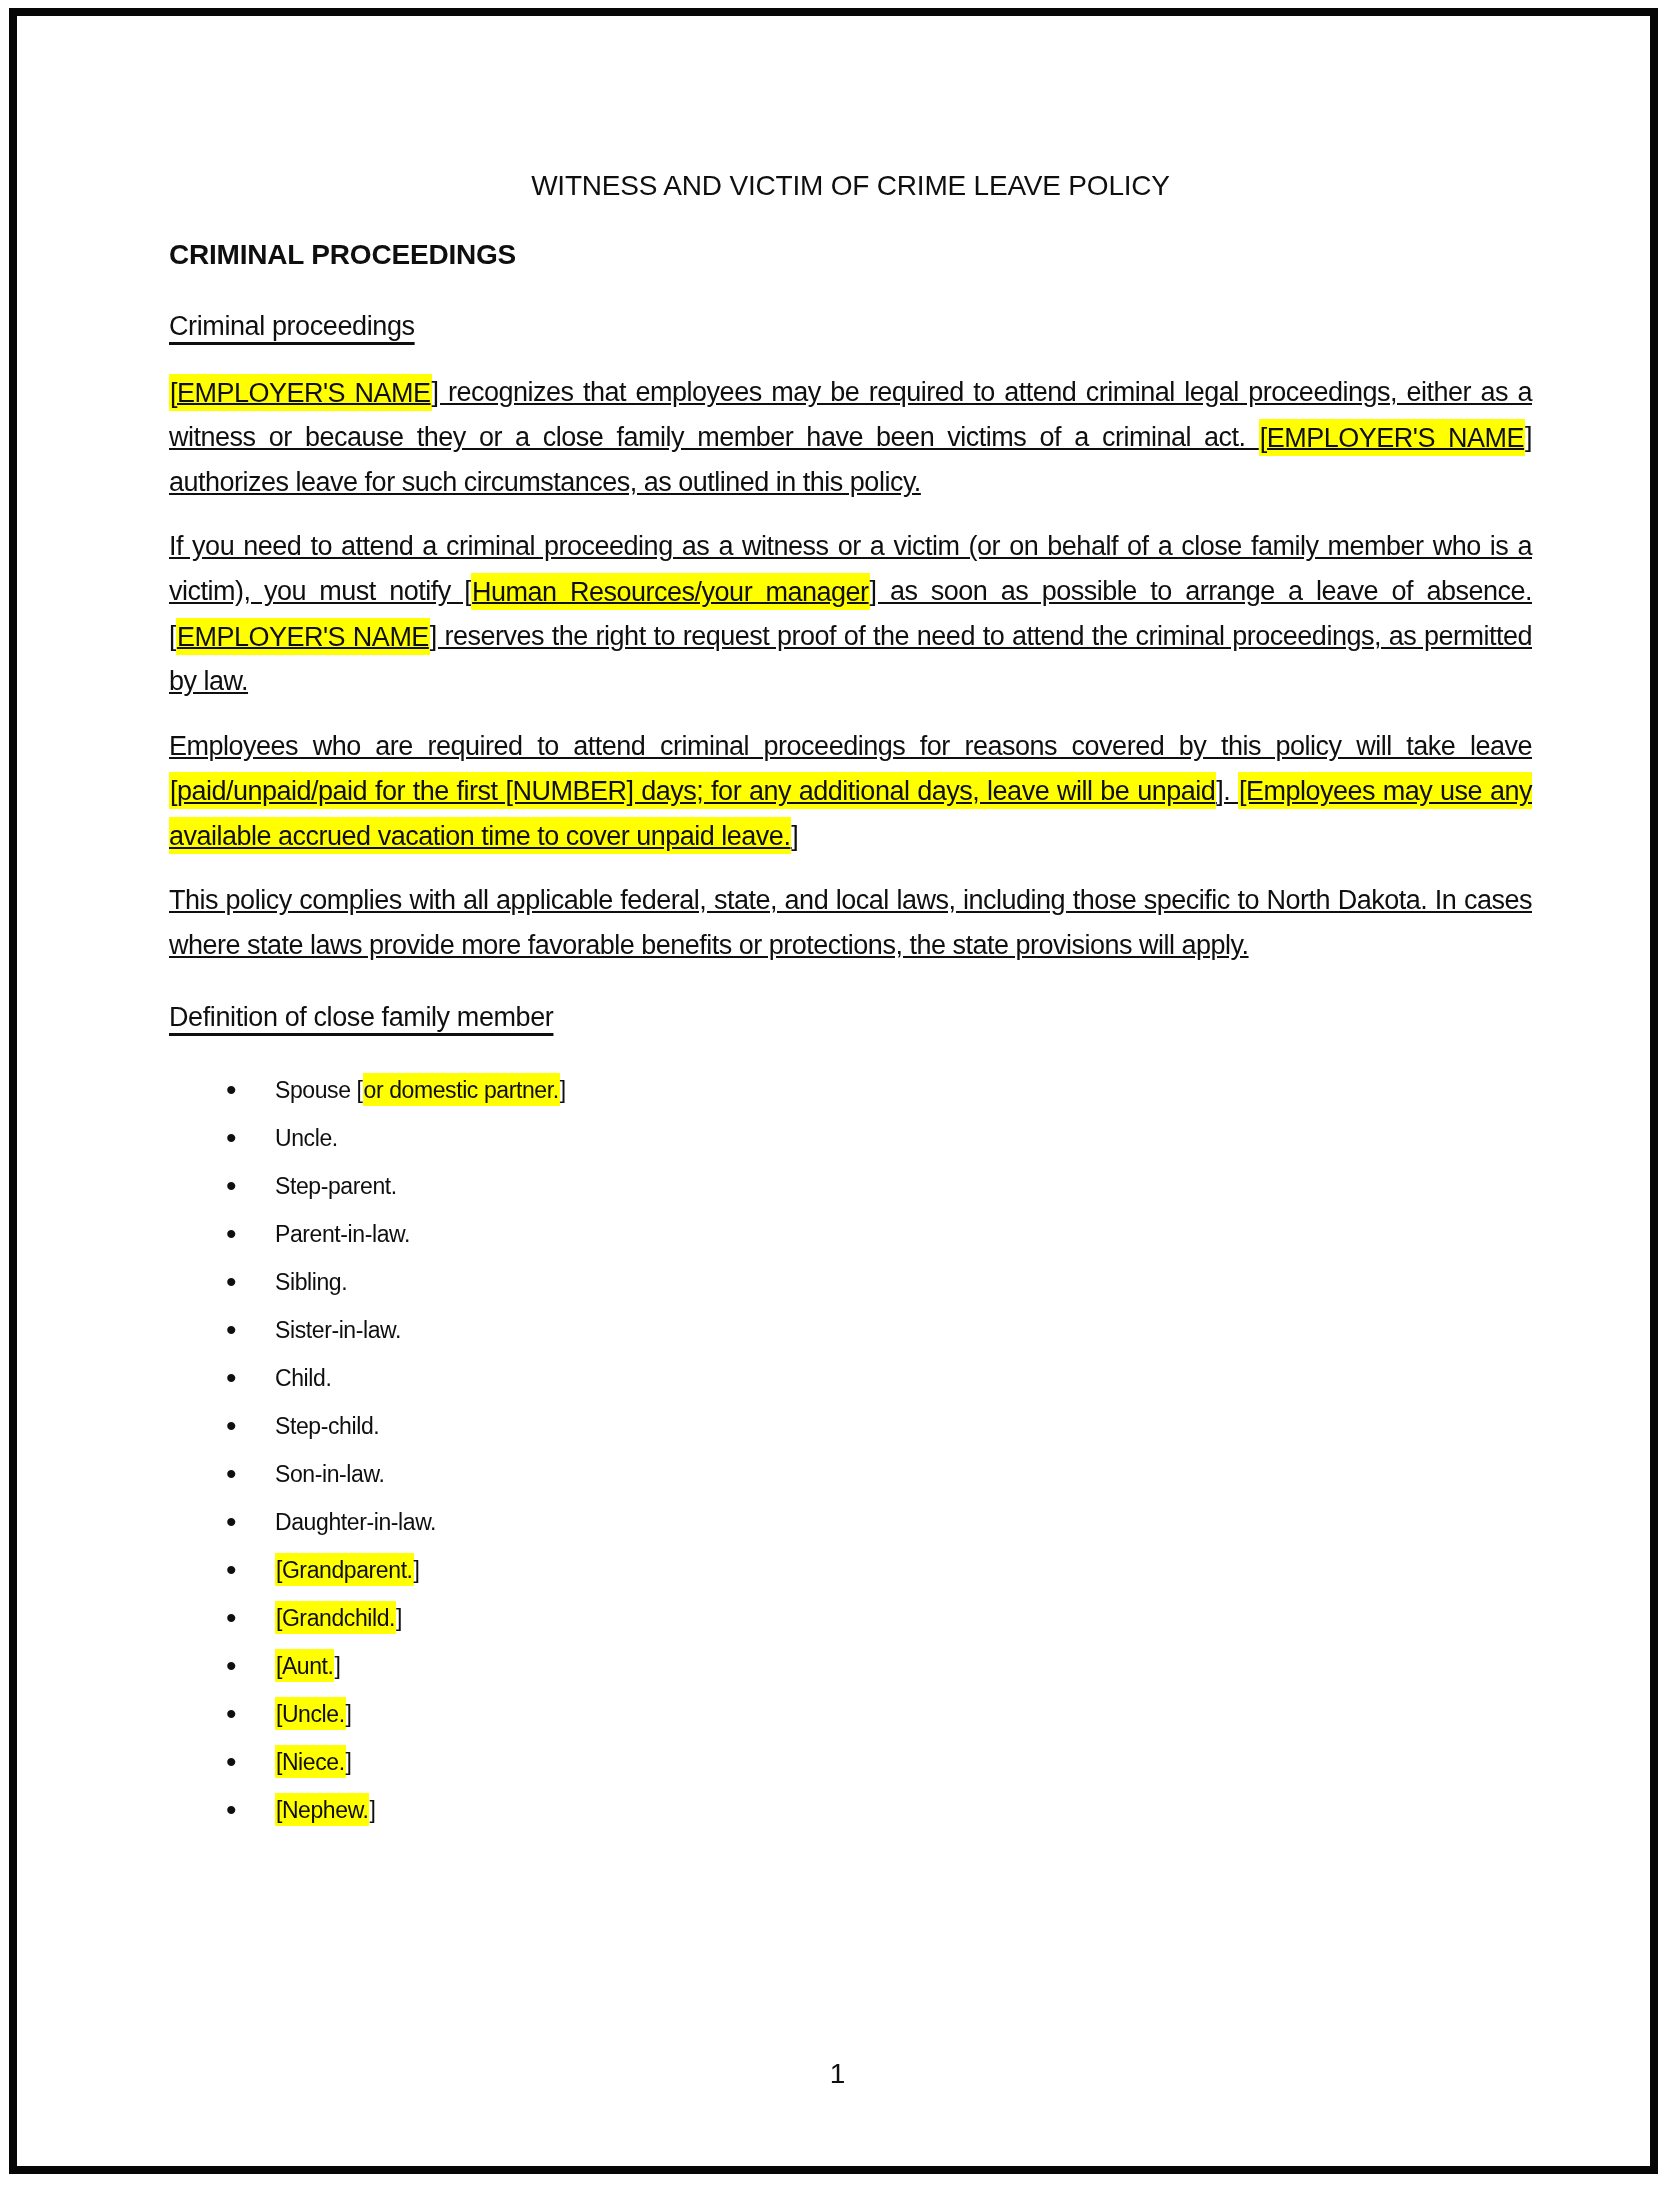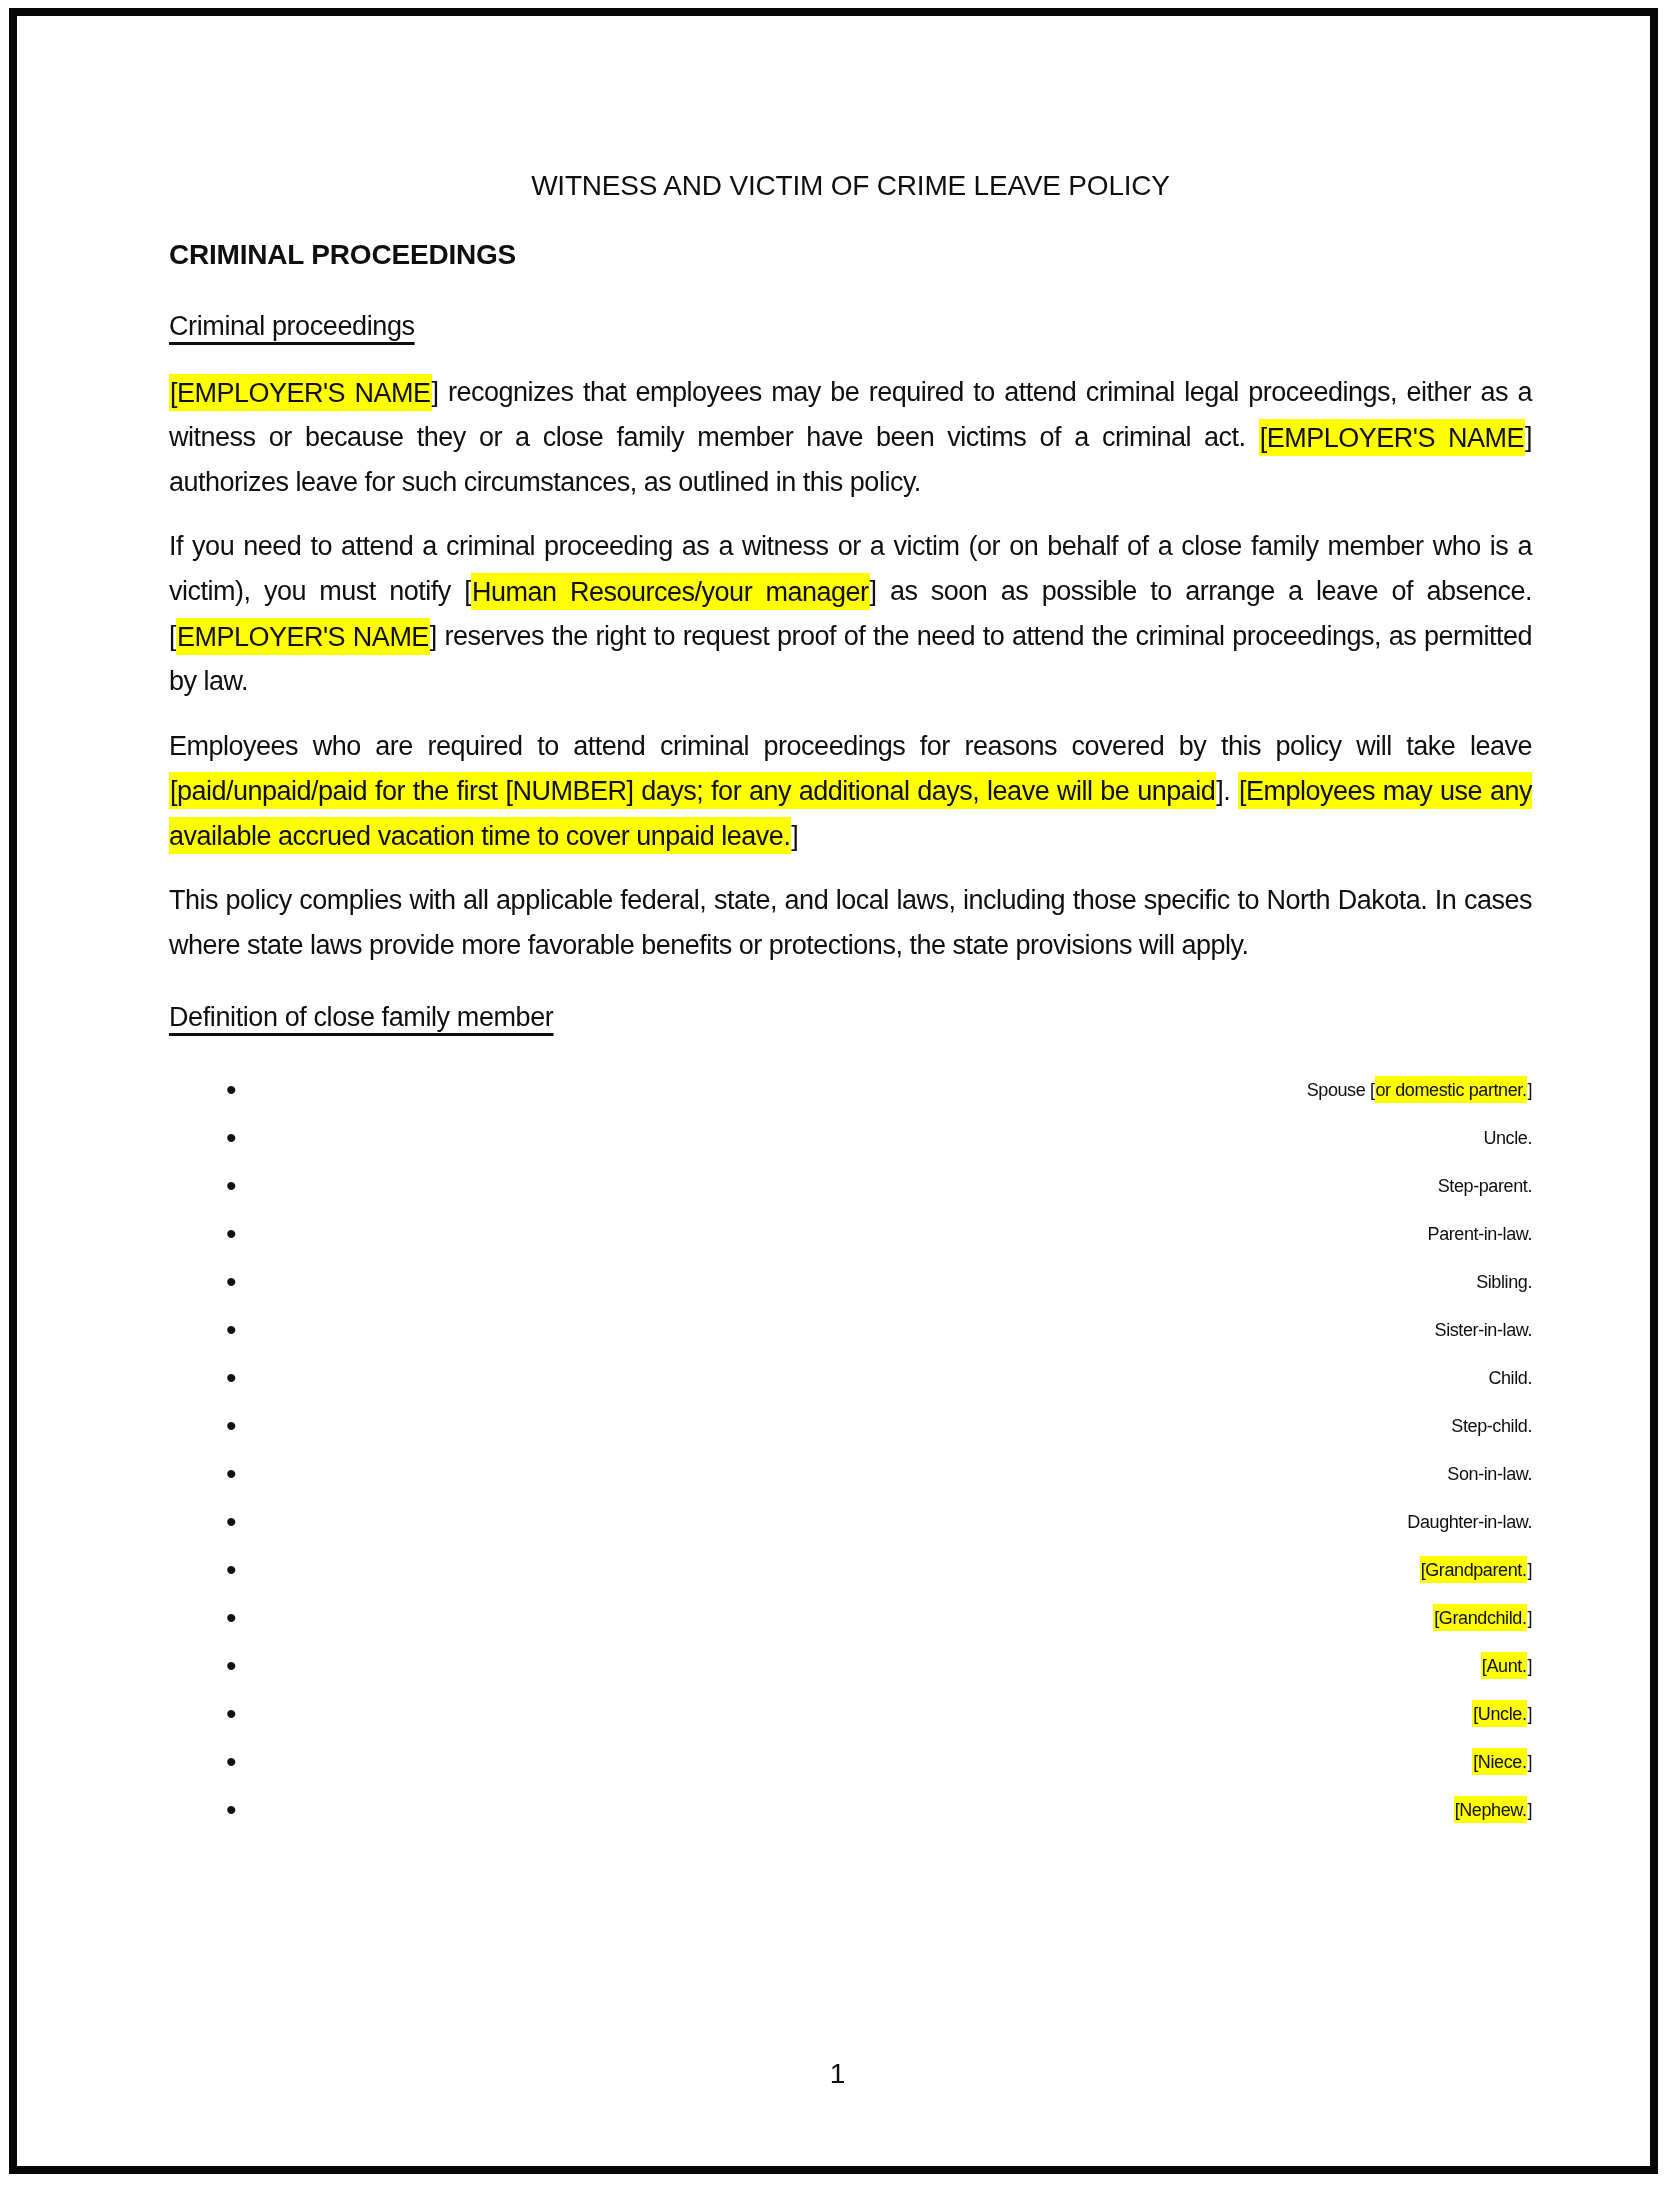--- a/index.html
+++ b/index.html
@@ -38,25 +38,26 @@
     font-size: 27px; line-height: 45px; letter-spacing: -0.4px;
     text-decoration: underline;
     text-decoration-thickness: 2.6px;
     text-underline-offset: 7px;
   }
   .para {
     margin: 19.3px 0;
     font-size: 27px; line-height: 45px;
     letter-spacing: -0.5px;
     text-align: justify;
+    text-decoration: underline;
   }
   .fam-list {
     list-style: none;
     margin: 26px 0 0; padding: 0;
-    font-size: 18px; line-height: 48px; letter-spacing: -0.4px; text-align: right;
+    font-size: 23px; line-height: 48px; letter-spacing: -0.4px;
   }
   .fam-list li { position: relative; padding-left: 106px; }
   .fam-list li::before {
     content: "\2022";
     position: absolute; left: 57px; top: 0;
     font-size: 30px;
   }
   .hl { background: var(--hl, #ffff00); padding: 3.5px 0.9px; }
   .page-number {
     position: absolute; left: 0; width: 100%;

